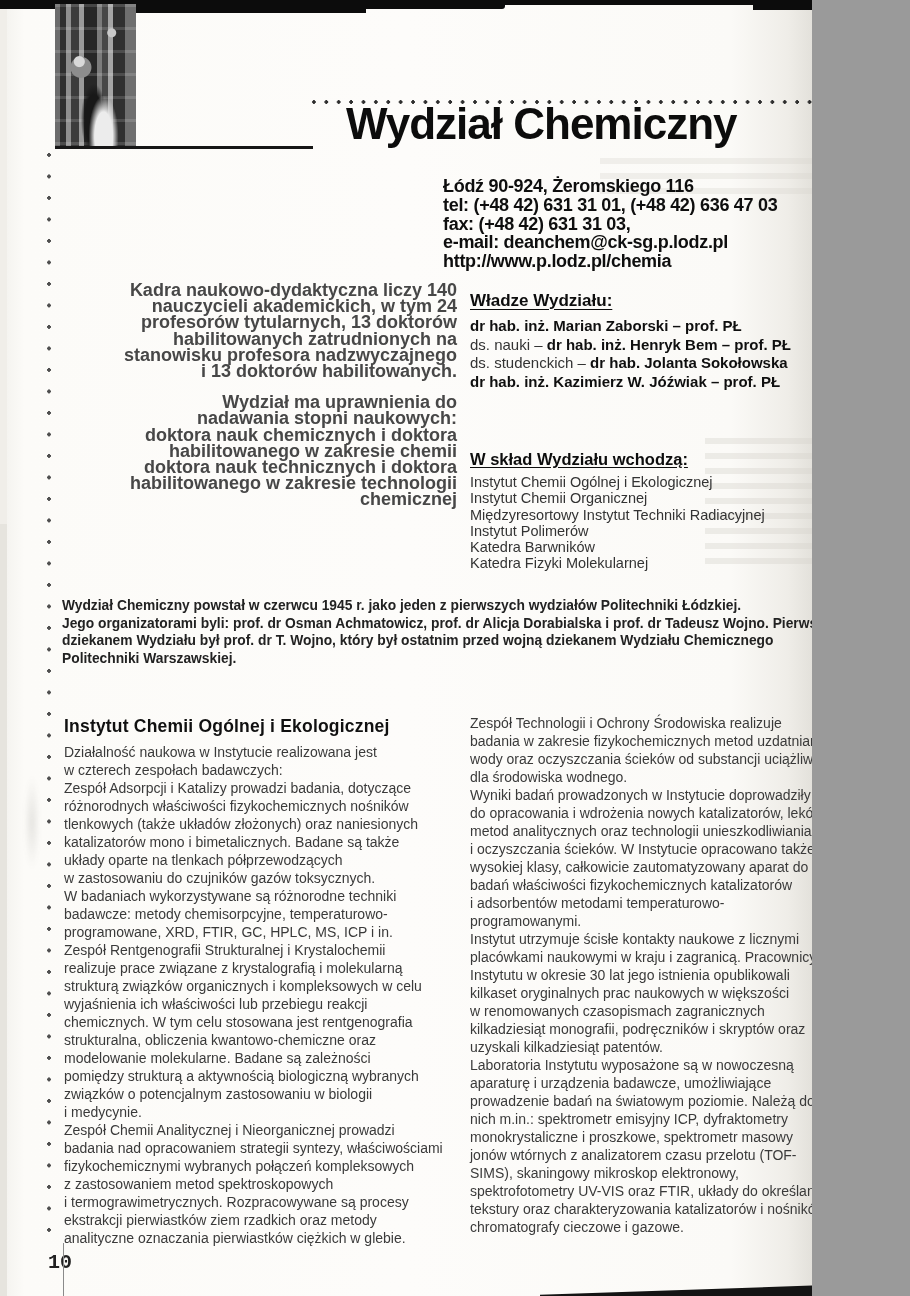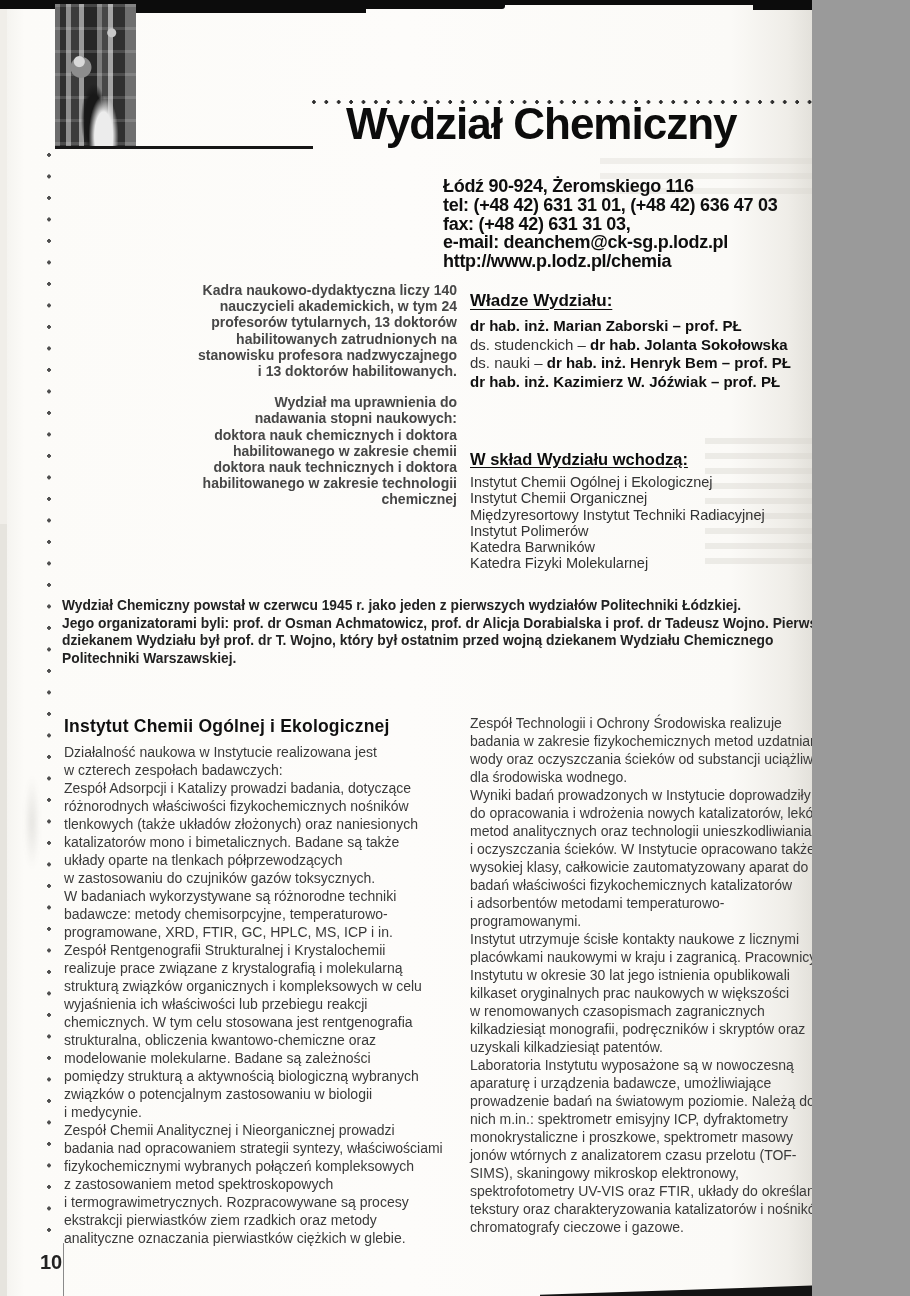--- a/index.html
+++ b/index.html
@@ -56,42 +56,42 @@
     background-size:12.4px 6px;}
   .dots-v{position:absolute;left:46px;top:152px;width:6px;height:1090px;
     background-image:radial-gradient(circle at 3px 3px,#4f4f4f 1.7px,rgba(0,0,0,0) 2px);
     background-size:6px 21.5px;}
   .title{position:absolute;left:346px;top:99px;margin:0;font-size:44px;font-weight:700;
     letter-spacing:-1px;color:#0c0c0c;white-space:nowrap;}
   .address{position:absolute;left:443px;top:177px;font-size:18px;font-weight:700;
     letter-spacing:-.3px;line-height:18.8px;color:#0e0e0e;white-space:pre-line;}
   
   .stats{position:absolute;left:105px;top:282px;width:352px;text-align:right;
-    font-weight:700;color:#474747;font-size:14px;line-height:16.2px;}
+    font-weight:700;color:#474747;font-size:18px;line-height:16.2px;}
   .stats p{margin:0 0 15px 0;white-space:pre-line;}
   
   .authorities{position:absolute;left:470px;top:292px;width:432px;font-size:15px;
     line-height:18.4px;color:#333;}
   .sec-heading{margin:0 0 7px 0;font-size:17px;font-weight:700;color:#0d0d0d;
     text-decoration:underline;text-underline-offset:3px;}
   .b{font-weight:700;color:#0f0f0f;}
   .departments{position:absolute;left:470px;top:450px;width:432px;}
   .dept-heading{margin:0 0 5px 0;font-size:16.5px;font-weight:700;color:#0d0d0d;
     text-decoration:underline;text-underline-offset:2px;}
   .dept-list{font-size:14.5px;line-height:16.3px;color:#333;white-space:pre-line;}
   
   .history{position:absolute;left:62px;top:597px;width:832px;font-size:13.8px;font-weight:700;
     color:#222;line-height:17.5px;white-space:pre-line;}
   
   .col-left{position:absolute;left:64px;top:716px;width:428px;}
   .inst-heading{margin:0 0 6px 0;font-size:17.5px;font-weight:700;color:#101010;letter-spacing:.2px;}
   .body-lines{font-size:14px;line-height:18px;color:#3a3a3a;white-space:pre-line;}
   .col-right{position:absolute;left:470px;top:714px;width:432px;}
   
-  .pageno{position:absolute;left:40px;top:1251px;font-size:20px;font-weight:700;color:#222;}
+  .pageno{position:absolute;left:48px;top:1251px;font-size:20px;font-weight:700;color:#222;font-family:Liberation Mono, monospace;}
   .pageno-rule{position:absolute;left:63px;top:1243px;width:1px;height:53px;background:#8a8a8a;}
 </style>
 </head>
 <body>
 
 <div class="page">
 
   <div class="edge-left"></div>
   <div class="fold-band"></div>
   <div class="fold-line"></div>
@@ -133,22 +133,22 @@
 doktora nauk chemicznych i doktora
 habilitowanego w zakresie chemii
 doktora nauk technicznych i doktora
 habilitowanego w zakresie technologii
 chemicznej</p>
   </div>
 
   <div class="authorities">
     <h2 class="sec-heading">Władze Wydziału:</h2>
     <div class="b">dr hab. inż. Marian Zaborski – prof. PŁ</div>
+    <div><span>ds. nauki – </span><span class="b">dr hab. inż. Henryk Bem – prof. PŁ</span></div>
     <div><span>ds. studenckich – </span><span class="b">dr hab. Jolanta Sokołowska</span></div>
-    <div><span>ds. nauki – </span><span class="b">dr hab. inż. Henryk Bem – prof. PŁ</span></div>
     <div class="b">dr hab. inż. Kazimierz W. Jóźwiak – prof. PŁ</div>
   </div>
 
   <div class="departments">
     <h2 class="dept-heading">W skład Wydziału wchodzą:</h2>
     <div class="dept-list">Instytut Chemii Ogólnej i Ekologicznej
 Instytut Chemii Organicznej
 Międzyresortowy Instytut Techniki Radiacyjnej
 Instytut Polimerów
 Katedra Barwników

